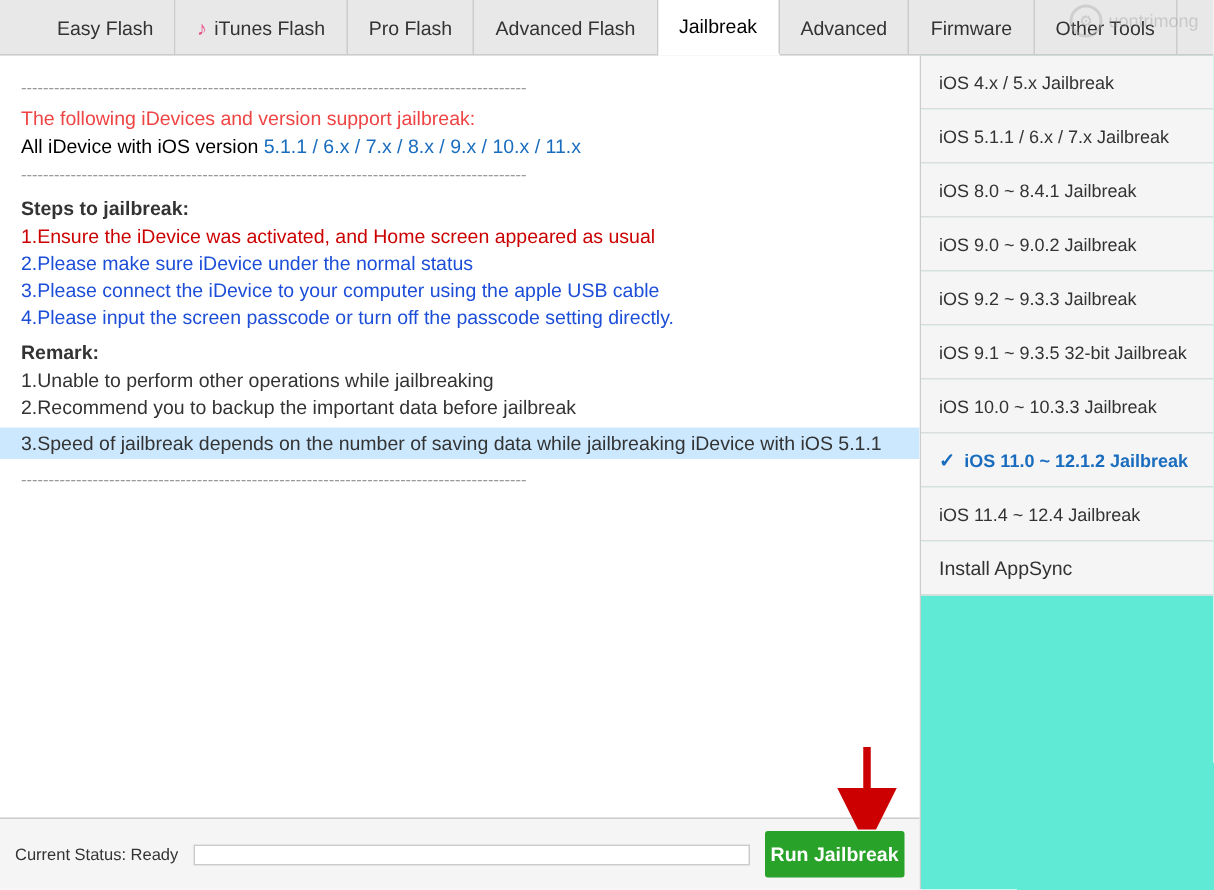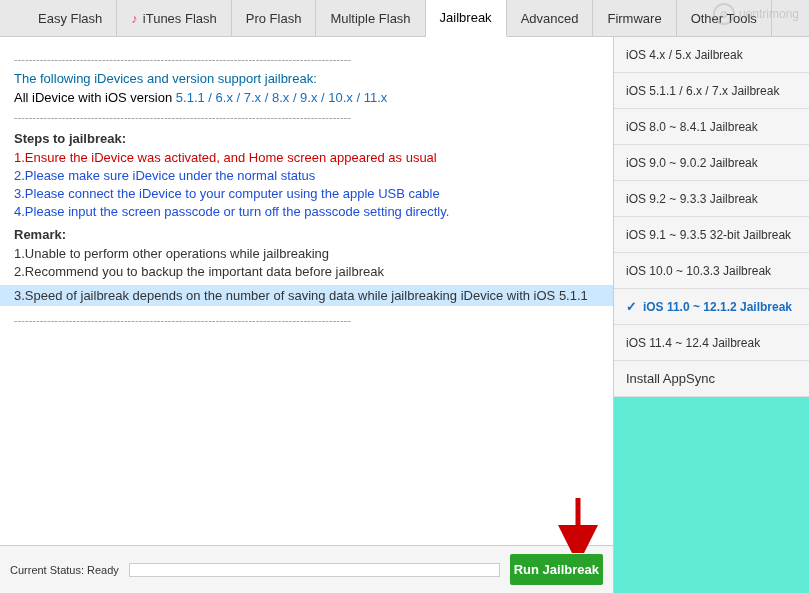--- a/index.html
+++ b/index.html
@@ -92,21 +92,21 @@
     }
 
     .divider-line {
       color: #999;
       font-size: 11px;
       margin: 6px 0;
       letter-spacing: 0;
     }
 
     .section-title {
-      color: #0369a1;
+      color: #ef4444;
       margin: 6px 0 4px 0;
       font-size: 13px;
     }
 
     .version-link {
       color: #1a6dbe;
       text-decoration: none;
     }
 
     .steps-title {
@@ -220,21 +220,21 @@
       <span>Easy Flash</span>
     </div>
     <div class="tab">
       <span class="tab-icon">♪</span>
       <span>iTunes Flash</span>
     </div>
     <div class="tab">
       <span>Pro Flash</span>
     </div>
     <div class="tab">
-      <span>Multiple Flash</span>
+      <span>Advanced Flash</span>
     </div>
     <div class="tab active">
       <span>Jailbreak</span>
     </div>
     <div class="tab">
       <span>Advanced</span>
     </div>
     <div class="tab">
       <span>Firmware</span>
     </div>

